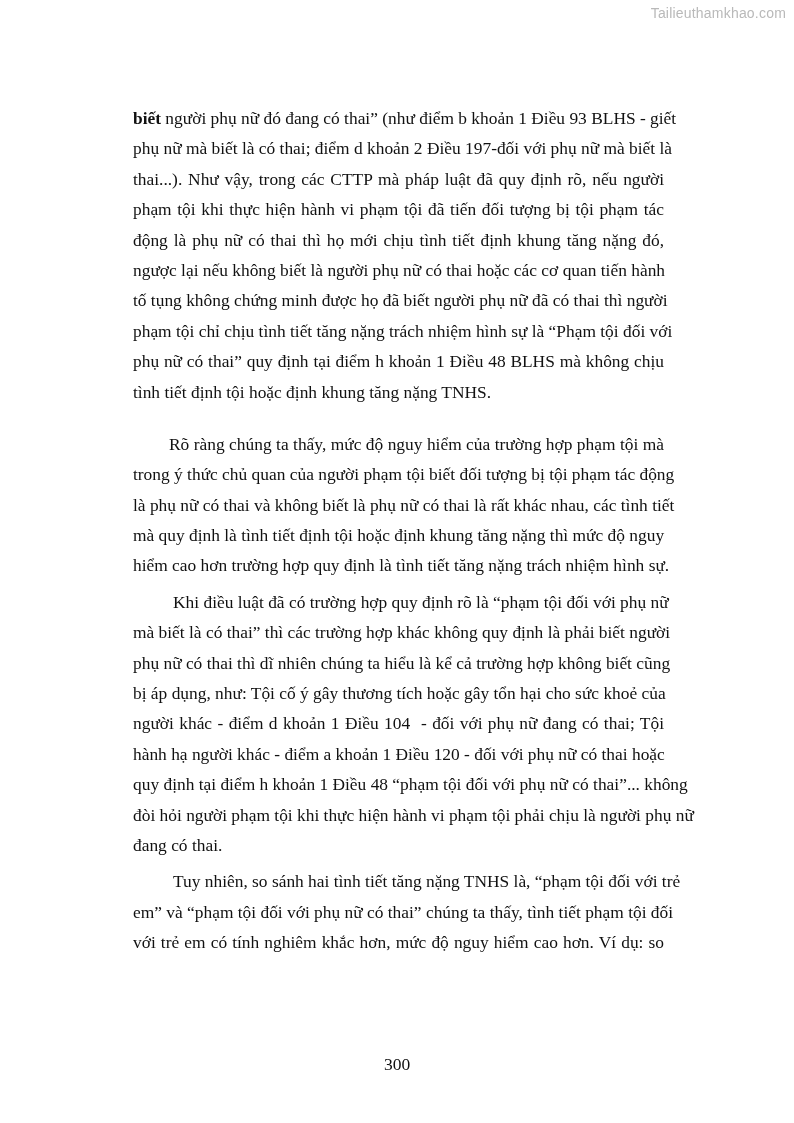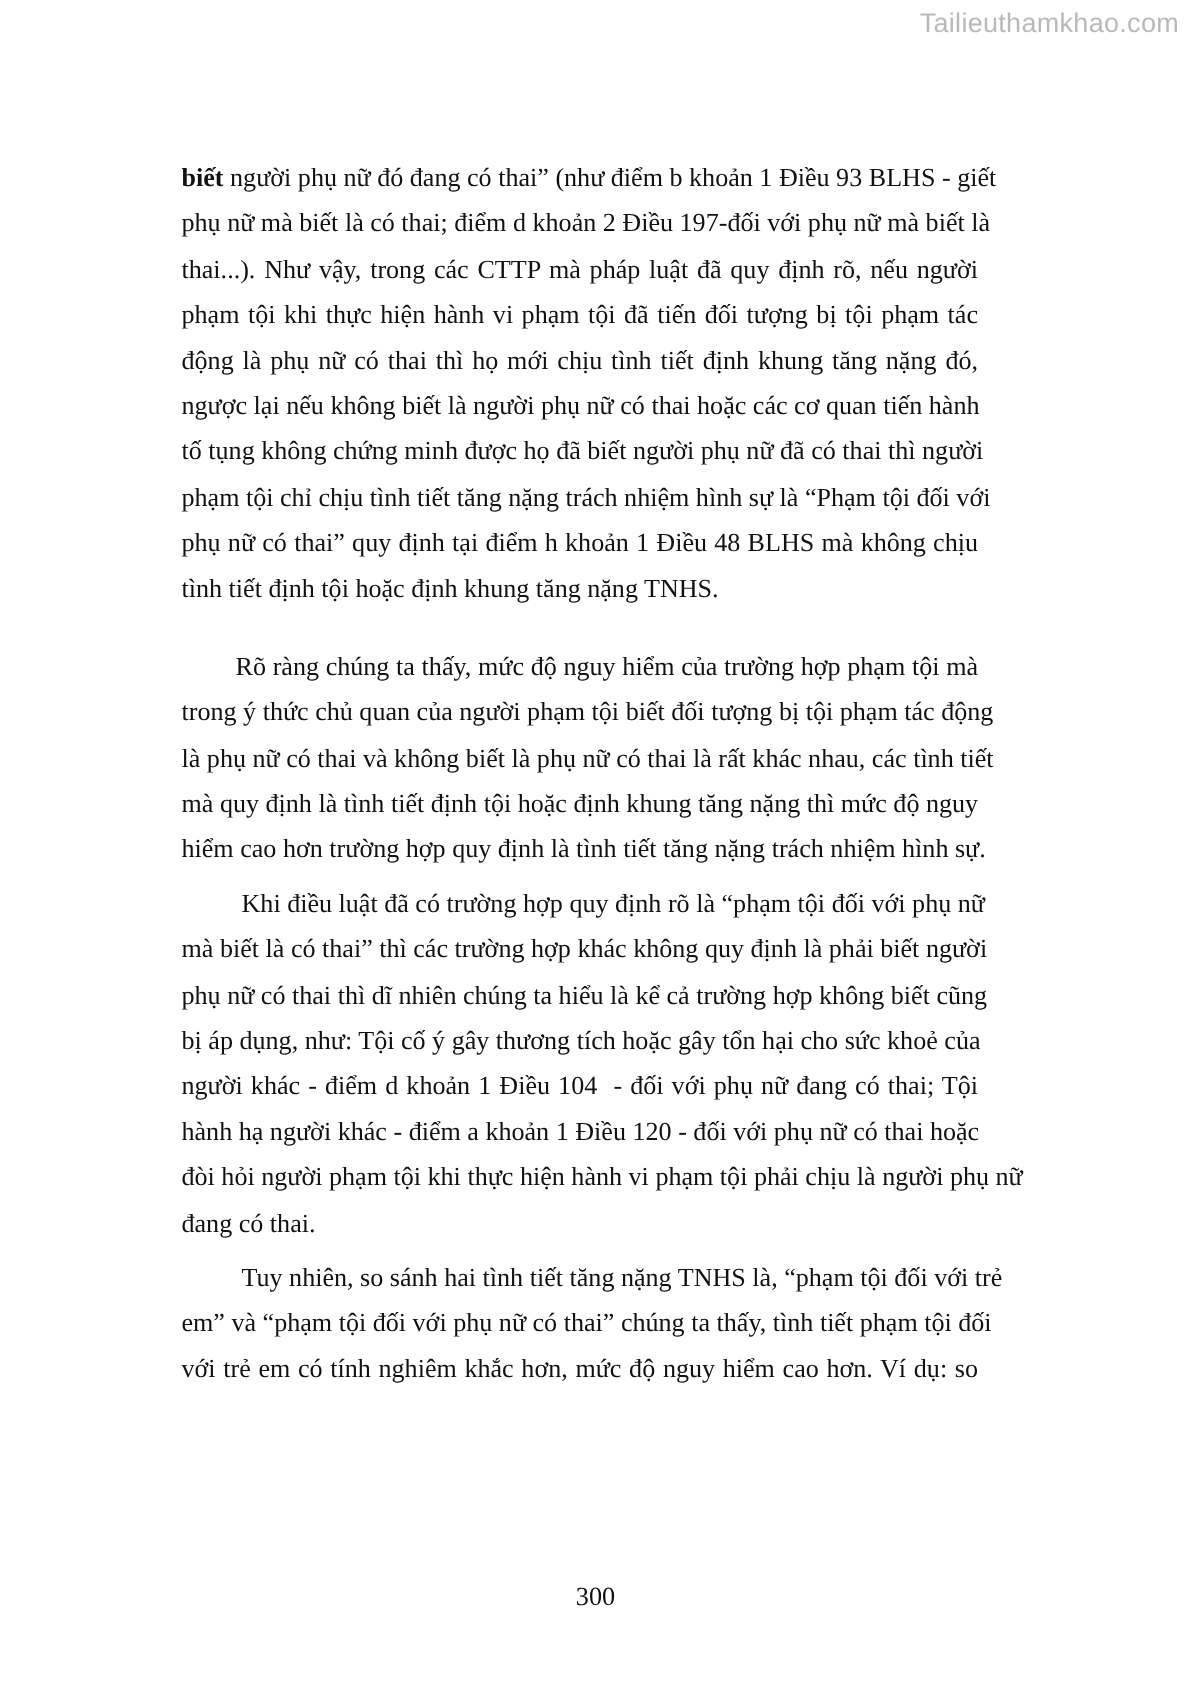--- a/index.html
+++ b/index.html
@@ -1,18 +1,18 @@
 <!DOCTYPE html>
 <html><head>
 <meta charset="utf-8">
 <style>
   html, body { margin:0; padding:0; background:#ffffff; }
   body { width:794px; height:1123px; position:relative; overflow:hidden; font-family:"Liberation Serif", serif; color:#111; }
-  .watermark { position:absolute; top:5px; right:8px; font-family:"Liberation Sans", sans-serif; font-size:18px; color:#b9b9b9; letter-spacing:0.2px; }
-  .page { position:absolute; left:121px; top:103px; width:531px; }
+  .watermark { position:absolute; top:5px; right:8px; font-family:"Liberation Sans", sans-serif; font-size:14px; color:#b9b9b9; letter-spacing:0.2px; }
+  .page { position:absolute; left:133px; top:103px; width:531px; }
   .line { font-size:17.4px; line-height:30.4px; height:30.4px; white-space:nowrap; text-align:justify; text-align-last:justify; }
   .line.last { text-align-last:left; }
   .line.indent { padding-left:40px; }
   .line.indent-sm { padding-left:36px;margin-top:16px; }
   .para-gap { height:6px; }
   b { font-weight:bold; }
   .page-number { position:absolute; top:1054px; left:0; width:794px; text-align:center; font-size:17.5px; }
 </style>
 </head>
 <body>
@@ -41,20 +41,21 @@
     <div class="line last">hiểm cao hơn trường hợp quy định là tình tiết tăng nặng trách nhiệm hình sự.</div>
   </div>
   <div class="para-gap"></div>
   <div>
     <div class="line indent">Khi điều luật đã có trường hợp quy định rõ là “phạm tội đối với phụ nữ</div>
     <div class="line">mà biết là có thai” thì các trường hợp khác không quy định là phải biết người</div>
     <div class="line">phụ nữ có thai thì dĩ nhiên chúng ta hiểu là kể cả trường hợp không biết cũng</div>
     <div class="line">bị áp dụng, như: Tội cố ý gây thương tích hoặc gây tổn hại cho sức khoẻ của</div>
     <div class="line" style="white-space:pre;">người khác - điểm d khoản 1 Điều 104  - đối với phụ nữ đang có thai; Tội</div>
     <div class="line">hành hạ người khác - điểm a khoản 1 Điều 120 - đối với phụ nữ có thai hoặc</div>
+    <div class="line">quy định tại điểm h khoản 1 Điều 48 “phạm tội đối với phụ nữ có thai”... không</div>
     <div class="line">đòi hỏi người phạm tội khi thực hiện hành vi phạm tội phải chịu là người phụ nữ</div>
     <div class="line last">đang có thai.</div>
   </div>
   <div class="para-gap"></div>
   <div>
     <div class="line indent">Tuy nhiên, so sánh hai tình tiết tăng nặng TNHS là, “phạm tội đối với trẻ</div>
     <div class="line">em” và “phạm tội đối với phụ nữ có thai” chúng ta thấy, tình tiết phạm tội đối</div>
     <div class="line">với trẻ em có tính nghiêm khắc hơn, mức độ nguy hiểm cao hơn. Ví dụ: so</div>
   </div>
 </div>

